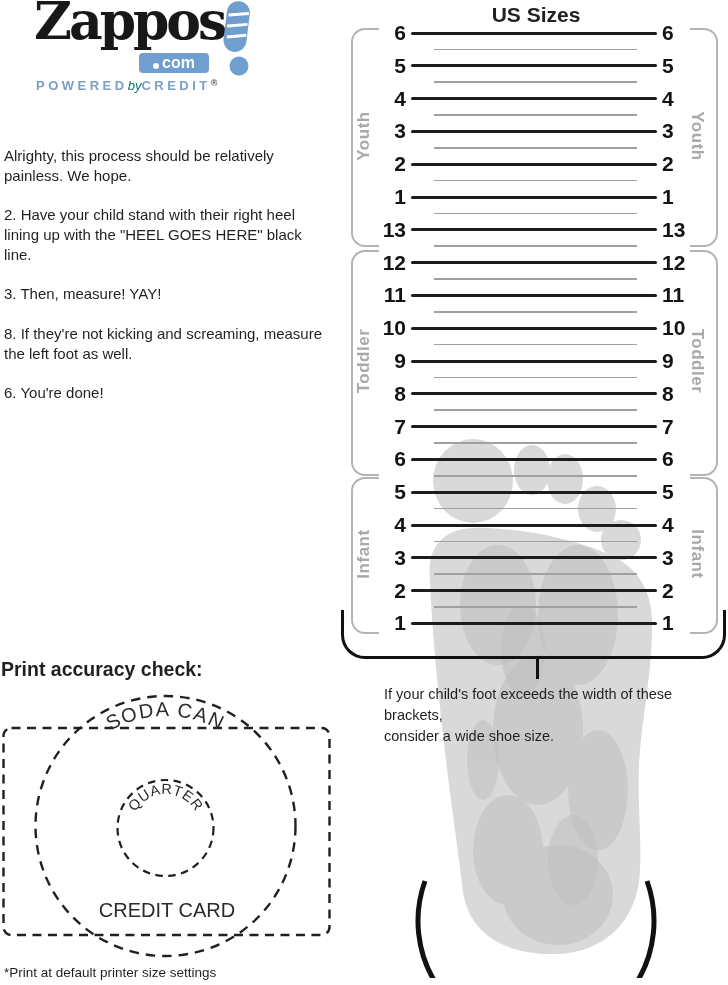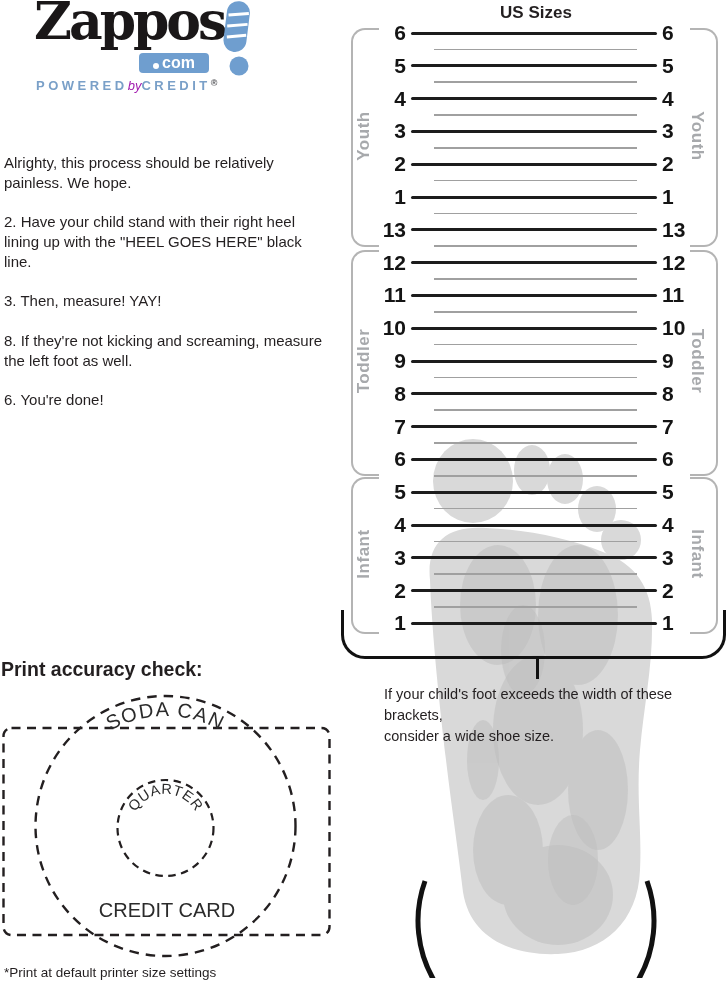--- a/index.html
+++ b/index.html
@@ -8,34 +8,34 @@
   .abs{position:absolute;}
 
   
   #brand-word{left:34px;top:-10px;font-family:"DejaVu Serif","Liberation Serif",serif;
               font-weight:bold;font-size:52px;letter-spacing:-3px;color:#1a1718;}
   #dotcom-badge{left:139px;top:53px;width:70px;height:20px;background:var(--brand-blue);
                 border-radius:4px;display:flex;align-items:center;justify-content:center;gap:3px;}
   #dotcom-badge .dot{width:6px;height:6px;border-radius:50%;background:#fff;margin-top:6px;}
   #dotcom-badge .txt{color:#fff;font-weight:bold;font-size:16px;line-height:1;}
   #tagline{left:36px;top:78px;font-size:13px;font-weight:bold;letter-spacing:3.5px;color:var(--tagline-blue);white-space:nowrap;}
-  #tagline .by{font-style:italic;font-weight:normal;color:#a21caf;letter-spacing:0;text-transform:lowercase;}
+  #tagline .by{font-style:italic;font-weight:normal;color:#0f766e;letter-spacing:0;text-transform:lowercase;}
   #tagline .reg{font-size:9px;color:#55565a;vertical-align:top;letter-spacing:0;}
 
   
   #intro-heading{left:12px;top:106px;font-family:"Liberation Serif",serif;font-weight:bold;font-size:25px;}
   #intro-paragraphs{left:4px;top:142px;width:322px;font-size:15px;line-height:1.34;}
-  #intro-paragraphs p{margin:11px 0 19px 0;}
+  #intro-paragraphs p{margin:4px 0 19px 0;}
 
   
   #accuracy-heading{left:1px;top:658px;font-size:19.5px;font-weight:bold;}
   #accuracy-footnote{left:4px;top:965px;font-size:13.5px;}
 
   
-  #ruler-title{left:436px;top:3px;width:200px;text-align:center;font-size:17px;font-weight:bold;}
+  #ruler-title{left:436px;top:3px;width:200px;text-align:center;font-size:21px;font-weight:bold;}
   .size-line{background:var(--line-black);height:3px;width:246px;left:411px;border-radius:2px;z-index:2;}
   .half-line{background:var(--halfline-gray);height:1.6px;width:203px;left:434px;z-index:1;}
   .size-num{width:70px;font-size:21px;font-weight:bold;color:#141414;line-height:1;z-index:2;}
   .size-num.l{left:336px;text-align:right;}
   .size-num.r{left:662px;text-align:left;}
   .bracket{width:26px;z-index:1;border:0 solid var(--bracket-gray);}
   .bracket.l{left:351px;border-left-width:2px;border-top-width:2px;border-bottom-width:2px;border-radius:14px 0 0 14px;}
   .bracket.r{left:690px;border-right-width:2px;border-top-width:2px;border-bottom-width:2px;border-radius:0 14px 14px 0;}
   .section-label{width:140px;height:20px;text-align:center;font-size:17px;font-weight:bold;
                  color:var(--label-gray);letter-spacing:.5px;z-index:1;line-height:20px;}

